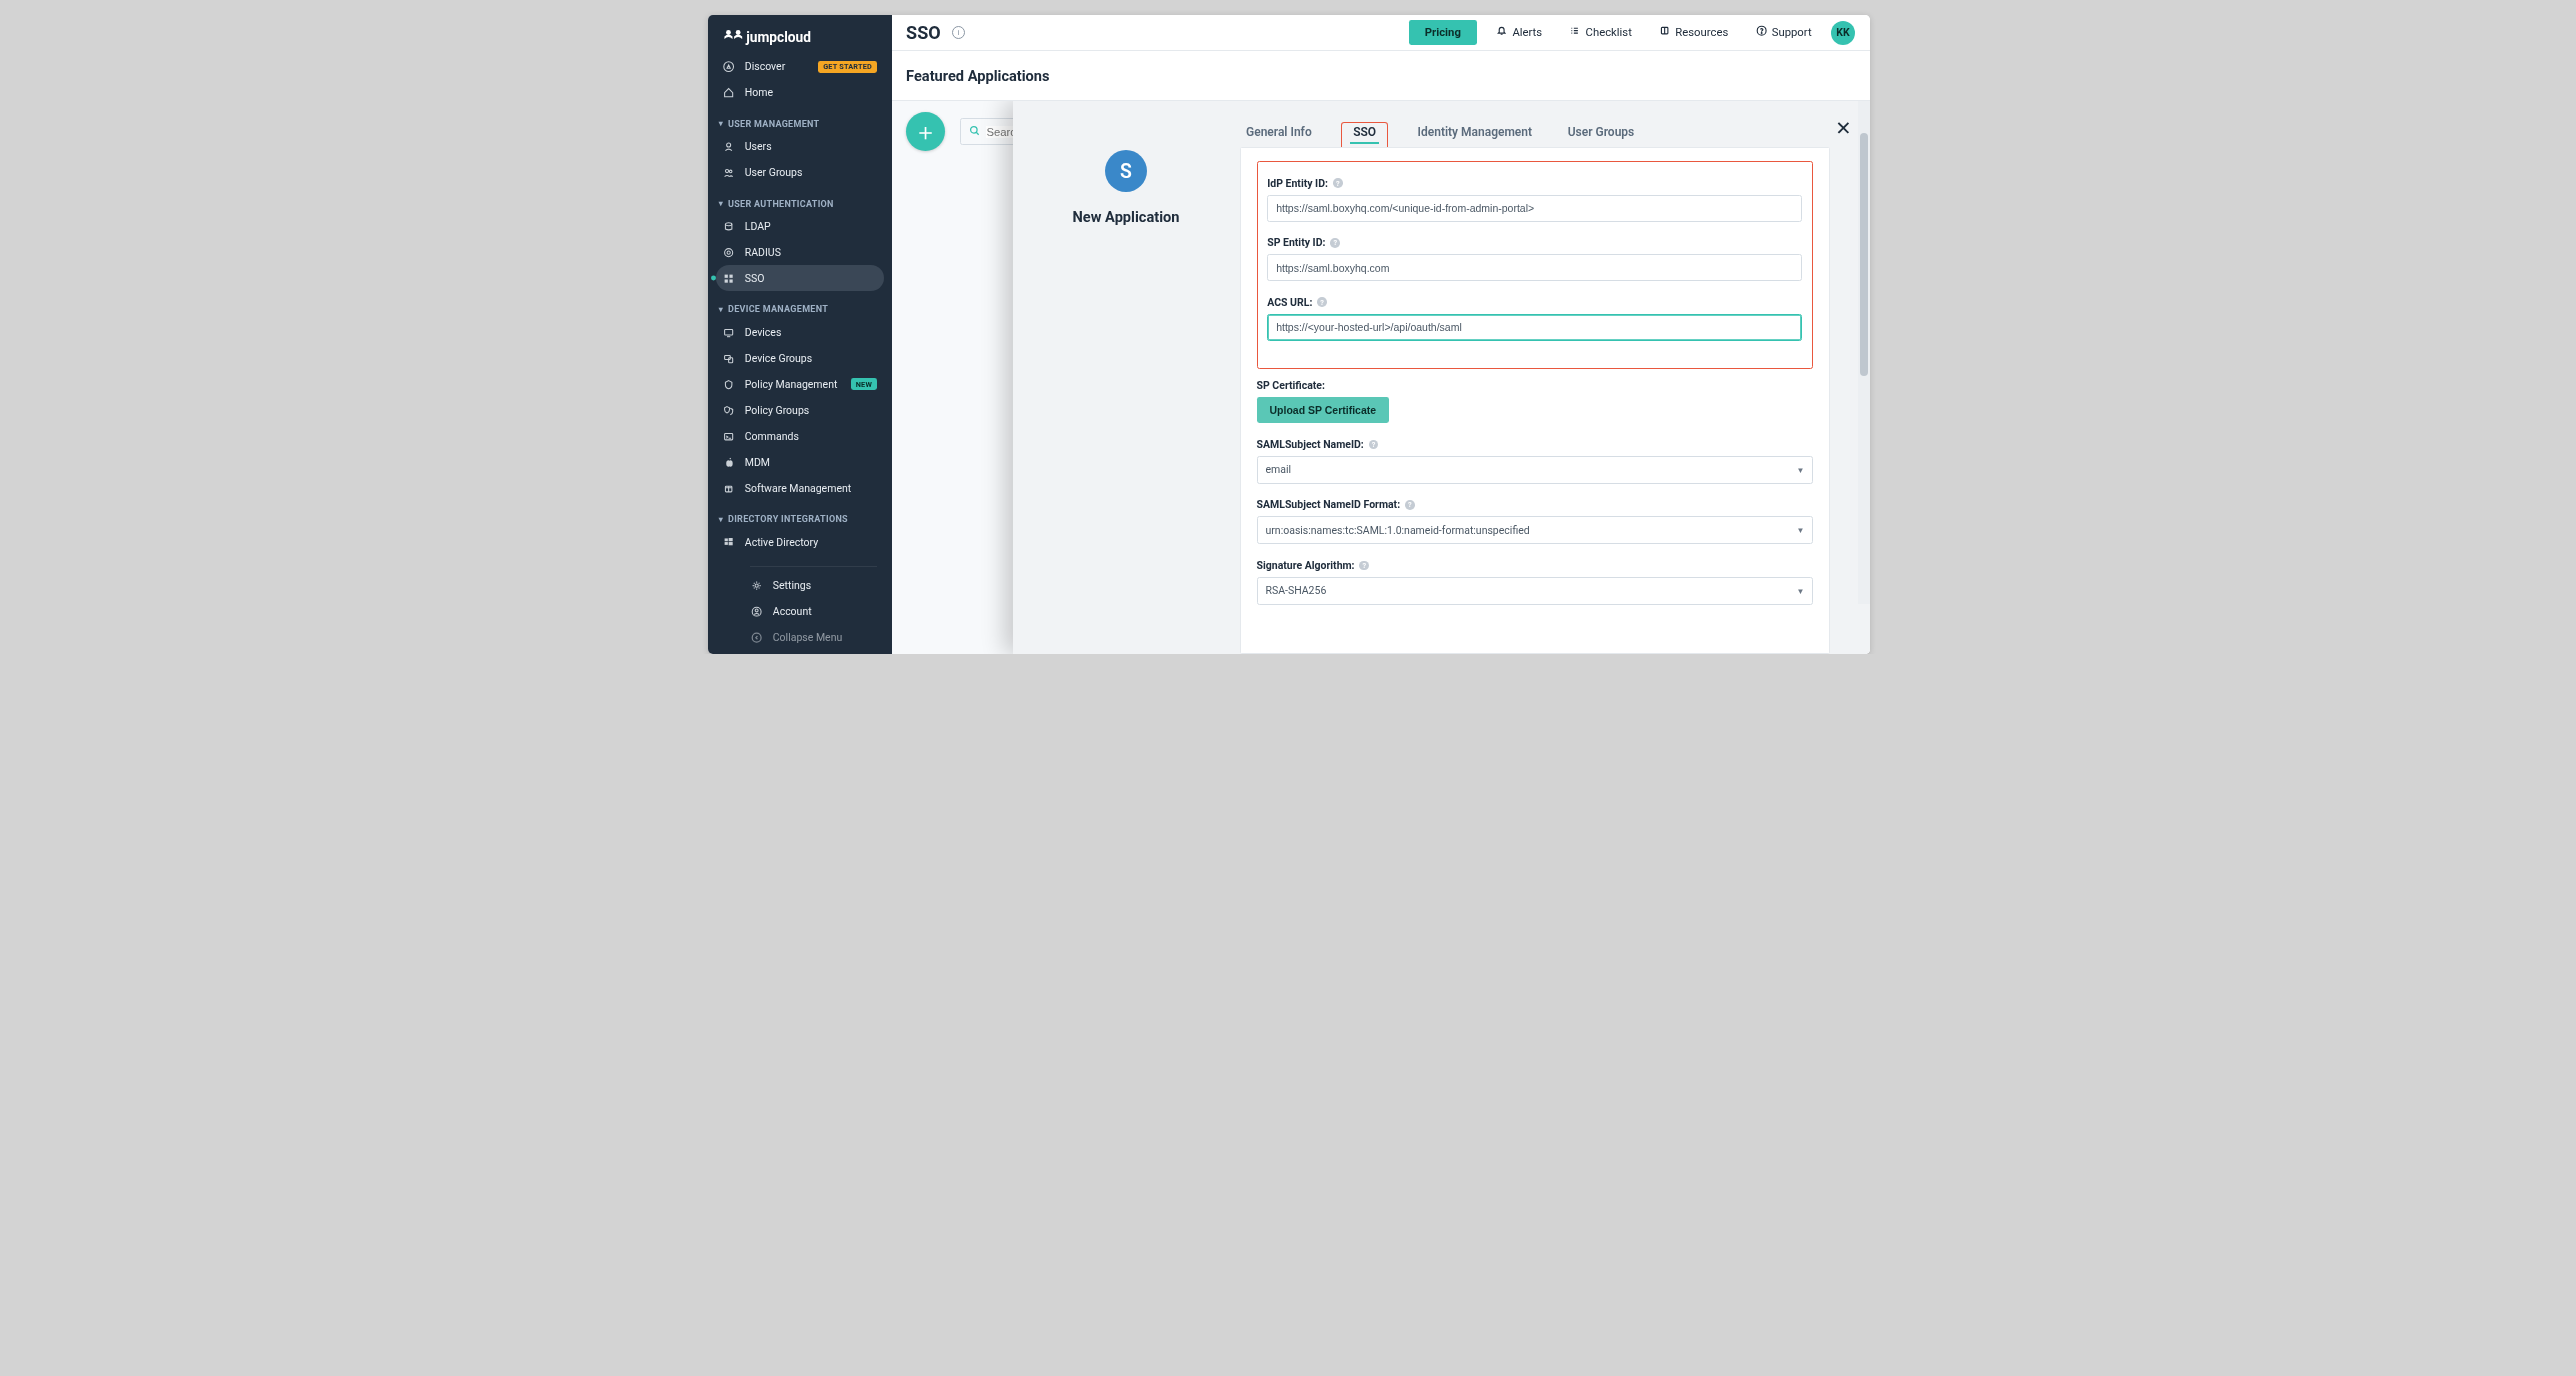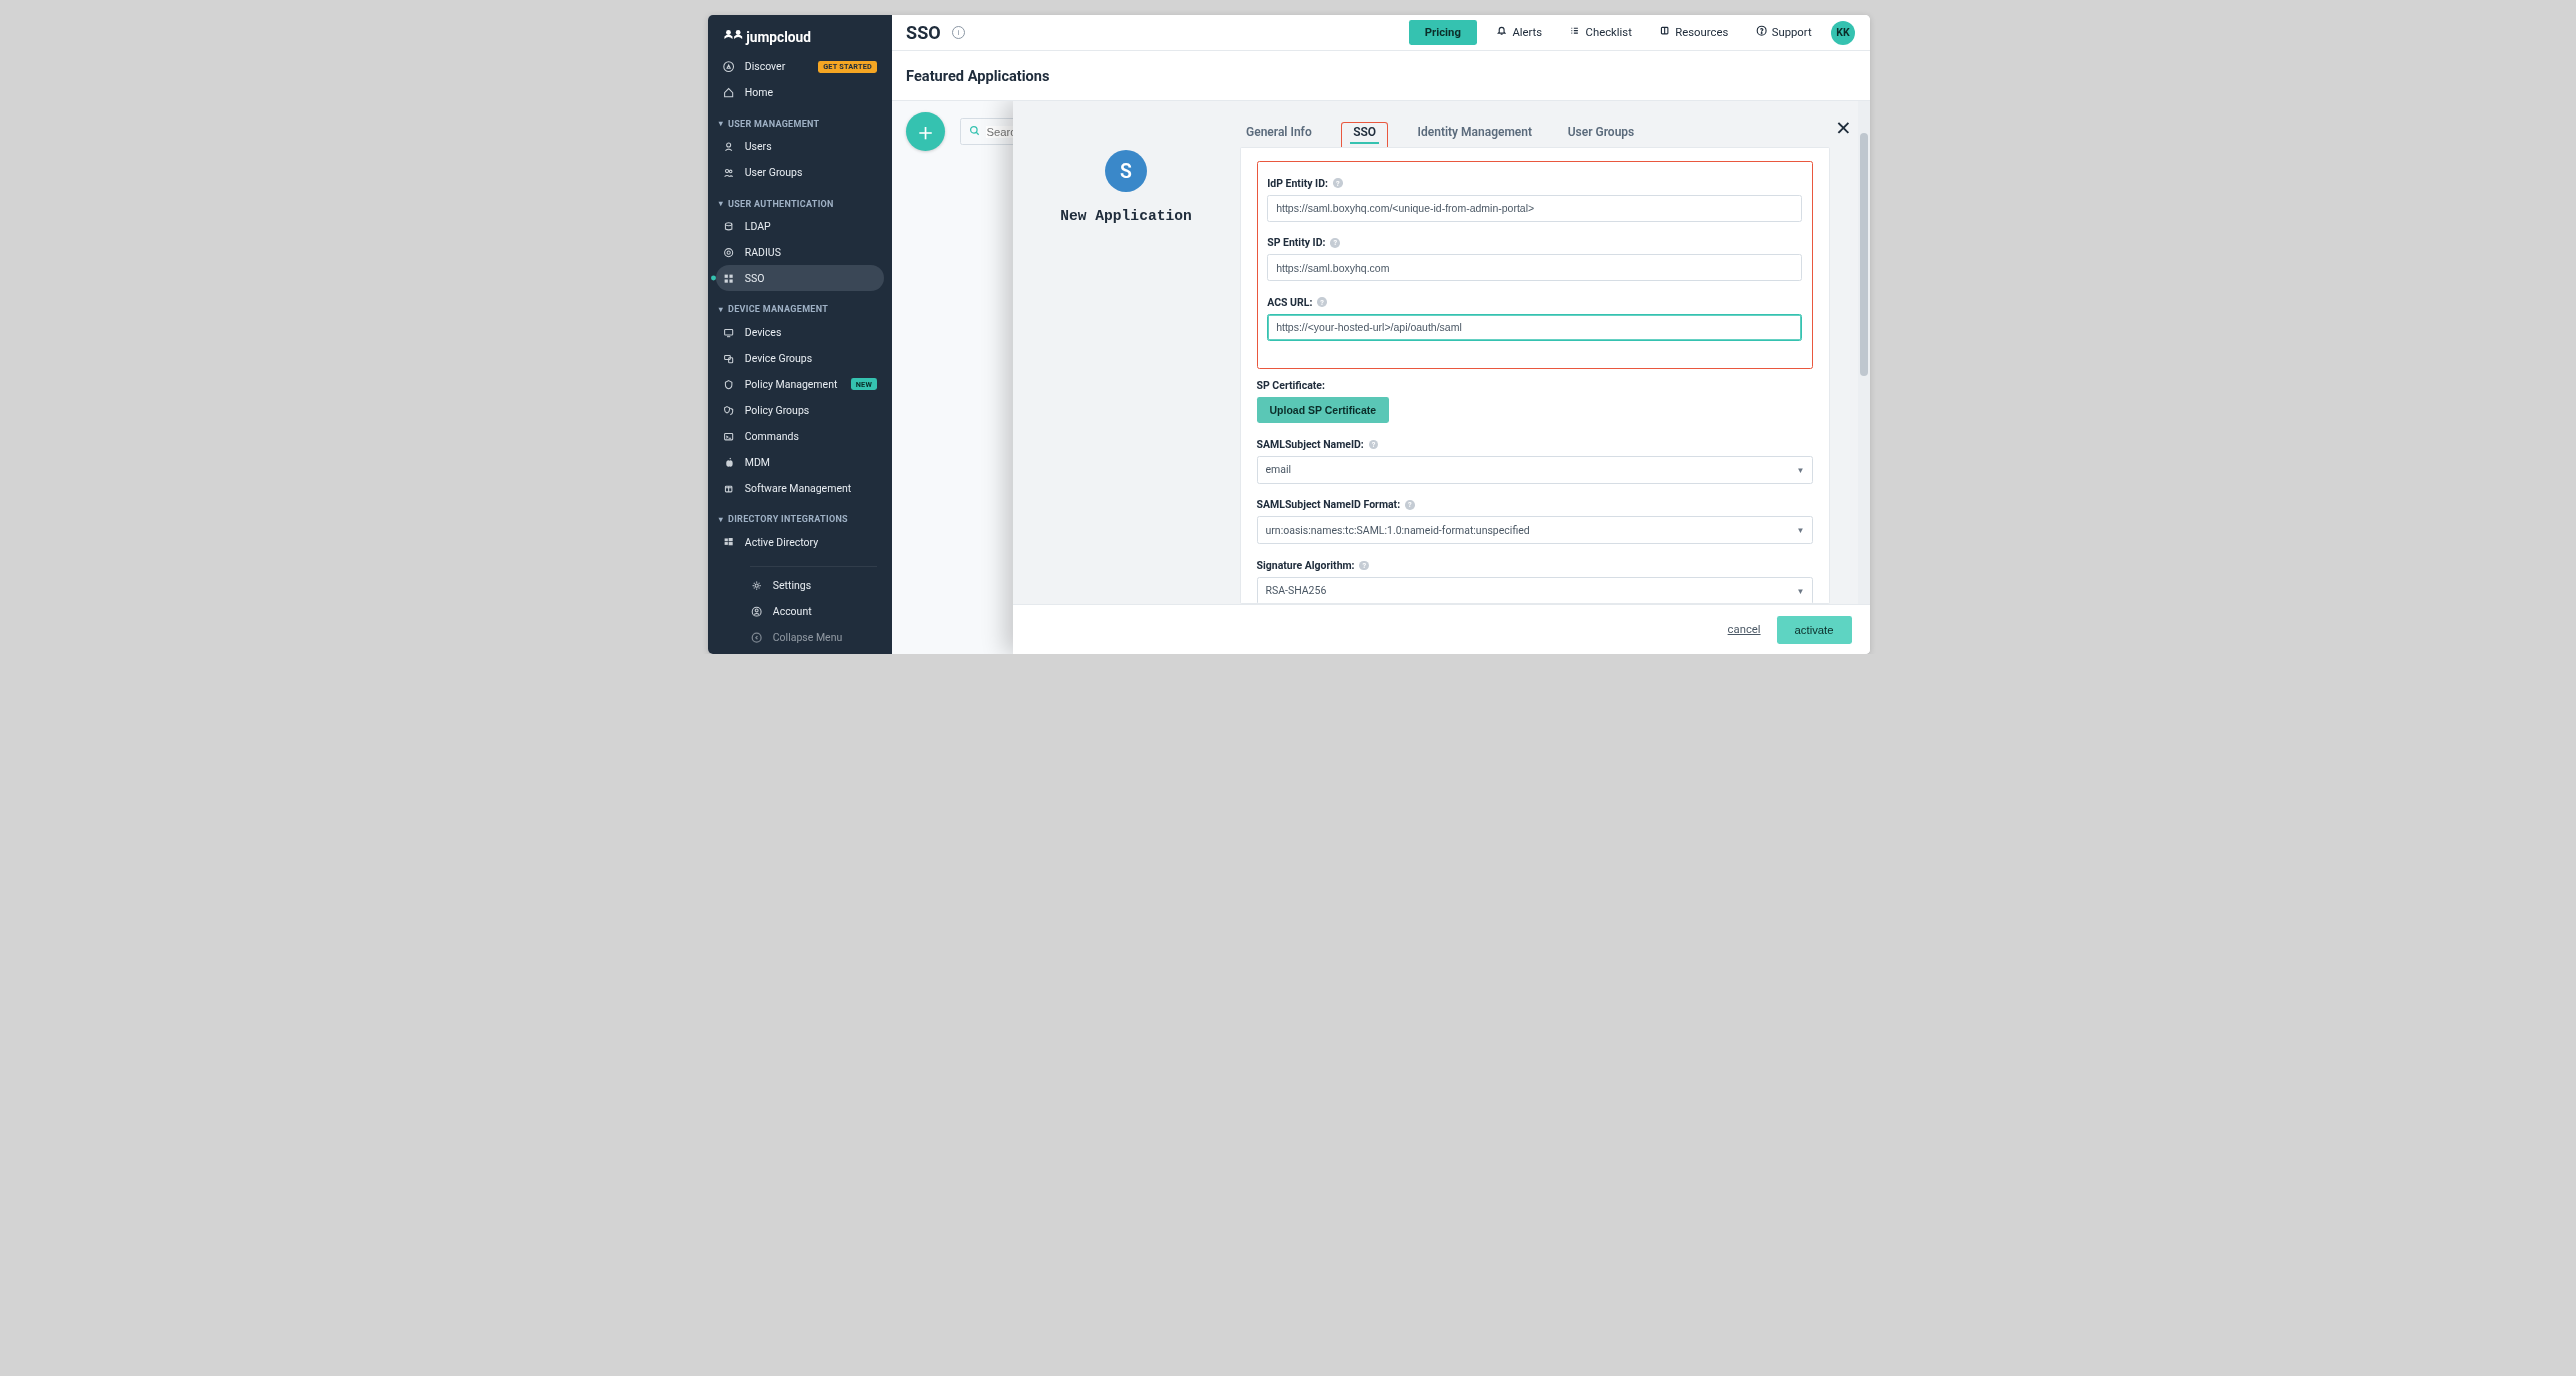--- a/index.html
+++ b/index.html
@@ -40,21 +40,21 @@
 .searchbox { display:flex; align-items:center; gap:6.5px; border:0.8px solid #d6dde4; border-radius:2.4px; padding:4.9px 8px; width:81px; color:#9aa5b1; }
 .searchbox input { border:none; outline:none; width: 49px; font-size:11.3px; }
 
 .content-area { flex:1; background:#f7f9fb; position:relative; overflow:hidden; }
 
 
 .panel { position:absolute; top:0; left:121px; right:0; bottom:0; background:#f1f3f5; box-shadow: -8px 0 22.7px rgba(0,0,0,.2); display:flex; flex-direction:column; }
 .panel-body { flex:1; display:flex; overflow:hidden; }
 .panel-left { width: 227px; display:flex; flex-direction:column; align-items:center; padding-top: 49px; gap: 16px; }
 .app-avatar { width:42px; height:42px; border-radius:50%; background:#3a88c9; color:#fff; font-size:19.4px; font-weight:600; display:flex; align-items:center; justify-content:center; }
-.app-title { font-size:14.6px; font-weight:700; color:#202d3c;font-family:Liberation Mono, monospace; }
+.app-title { font-size:14.6px; font-weight:700; color:#202d3c; }
 .panel-right { flex:1; position:relative; display:flex; flex-direction:column; padding: 21px 40px 0 0; overflow:hidden; }
 .close-btn { position:absolute; right: 18px; top: 18px; font-size:19.4px; color:#202d3c; cursor:pointer; line-height:1; }
 
 .tabs { display:flex; gap: 22.7px; margin-bottom: 0; }
 .tab { font-size:12px; font-weight:600; color:#5b6b7c; padding: 3.2px 6.5px 8px 6.5px; cursor:pointer; }
 .tab.active { color:#202d3c; border:0.8px solid #e9573e; border-bottom:none; border-radius:3.2px 3.2px 0 0; padding: 2.4px 11.3px 7.3px 11.3px; position:relative; }
 .tab.active::after { content:""; position:absolute; left:8px; right:8px; bottom:3.2px; height:2.4px; background:#35c2b0; }
 
 .form-card { background:#fff; border:0.8px solid #e5e9ed; border-radius:1.6px; padding: 13px 16px; overflow-y:auto; flex:1; }
 .highlight-box { border:1.6px solid #e9573e; border-radius:2.4px; padding: 4.9px 9.7px 13px 9.7px; margin-bottom: 9.7px; }
@@ -433,22 +433,18 @@
                   </div>
                 </div>
               </div>
             </div>
           </div>
 
           <div class="fake-scroll">
             <div class="fake-thumb"></div>
           </div>
 
-          <div class="panel-footer">
-            <span class="link-cancel">cancel</span>
-            <button class="activate-btn">activate</button>
-          </div>
         </div>
       </div>
     </div>
   </div>
 </div>
 
 
 </body></html>

